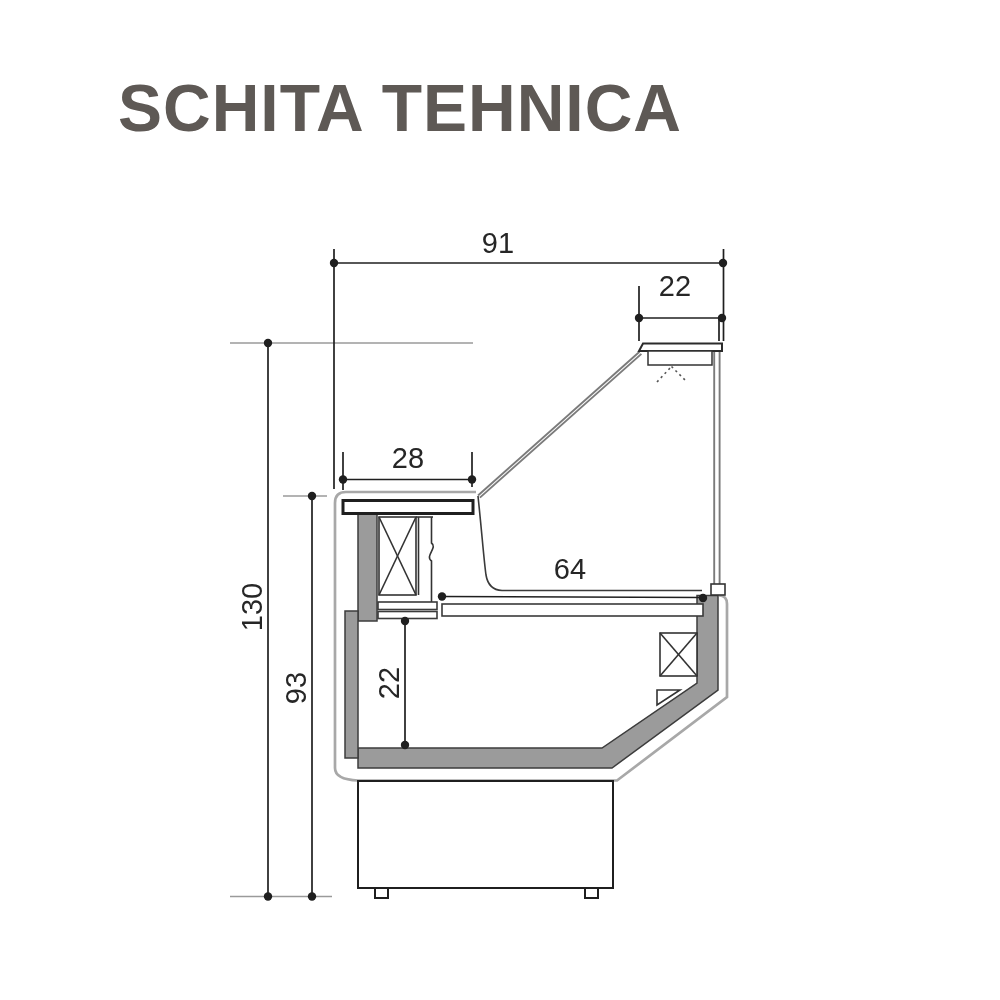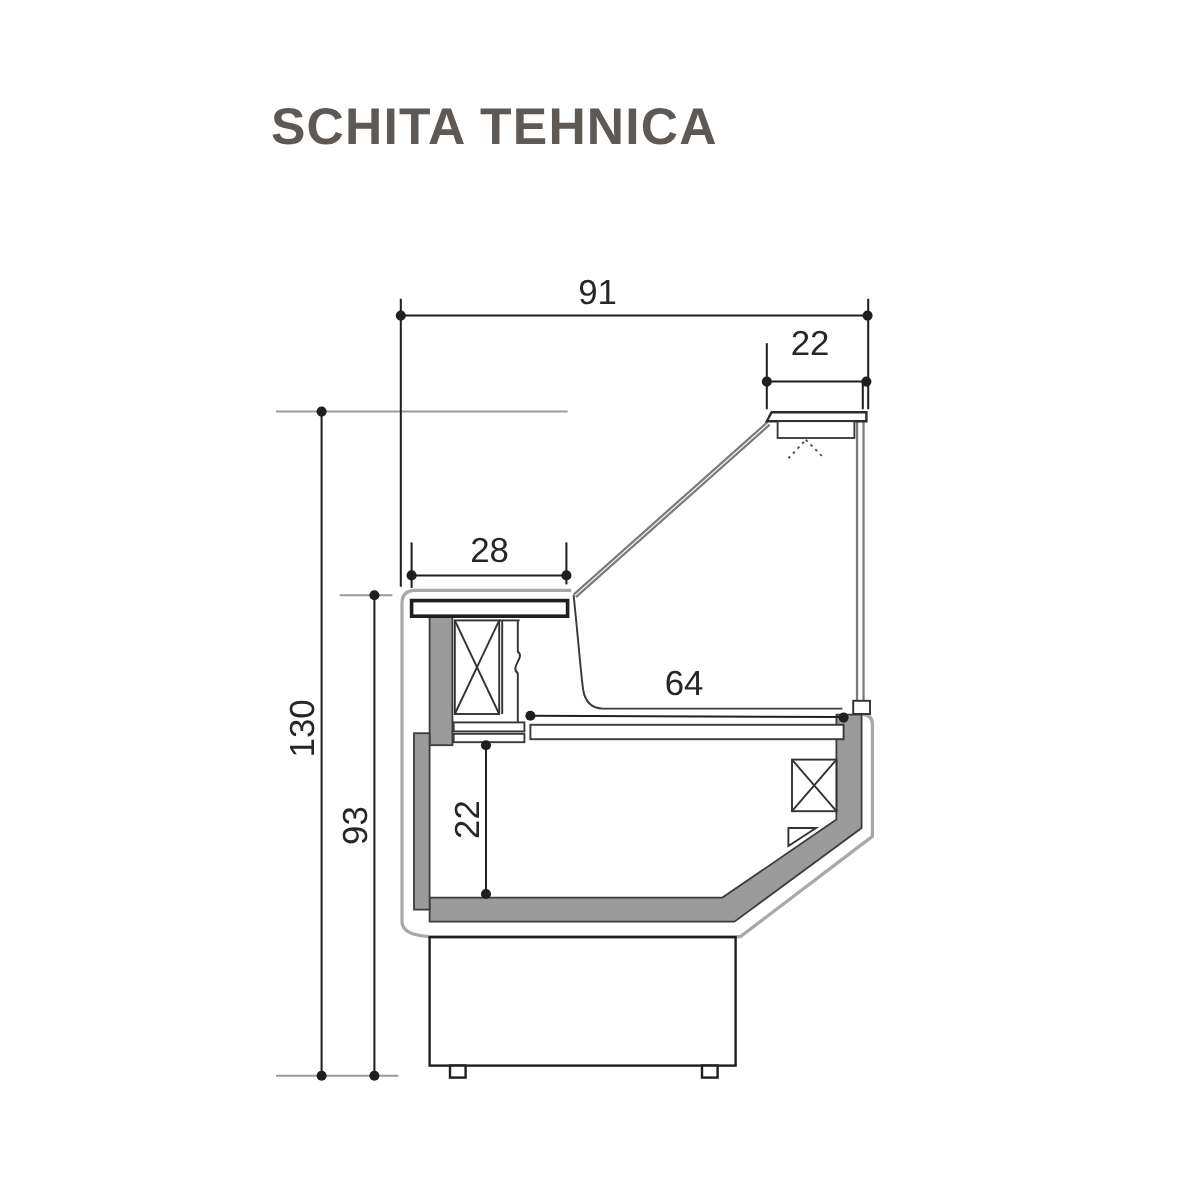--- a/index.html
+++ b/index.html
@@ -5,22 +5,22 @@
   :root{
     --line:#1f1f1f; --outer:#a8a8a8; --panel:#9b9b9b; --ref:#9a9a9a;
     --glass:#7b7b7b; --dim_text:#262626; --title:#5e5955;
   }
   html,body{margin:0;padding:0;}
   body{
     width:1000px;height:1000px;background:#ffffff;position:relative;
     overflow:hidden;font-family:"Liberation Sans",sans-serif;
   }
   .title{
-    position:absolute;top:70px;left:0;width:800px;margin:12px;
-    text-align:center;font-size:43px;font-weight:700;letter-spacing:1px;
+    position:absolute;top:70px;left:0;width:800px;margin:0;
+    text-align:center;font-size:66px;font-weight:700;letter-spacing:1px;
     color:var(--title);
   }
   svg.drawing{position:absolute;left:0;top:0;width:1000px;height:1000px;}
   svg text{font-family:"Liberation Sans",sans-serif;font-size:29px;fill:var(--dim_text);}
 </style>
 </head>
 <body>
 
 <h1 class="title">SCHITA TEHNICA</h1>
 

